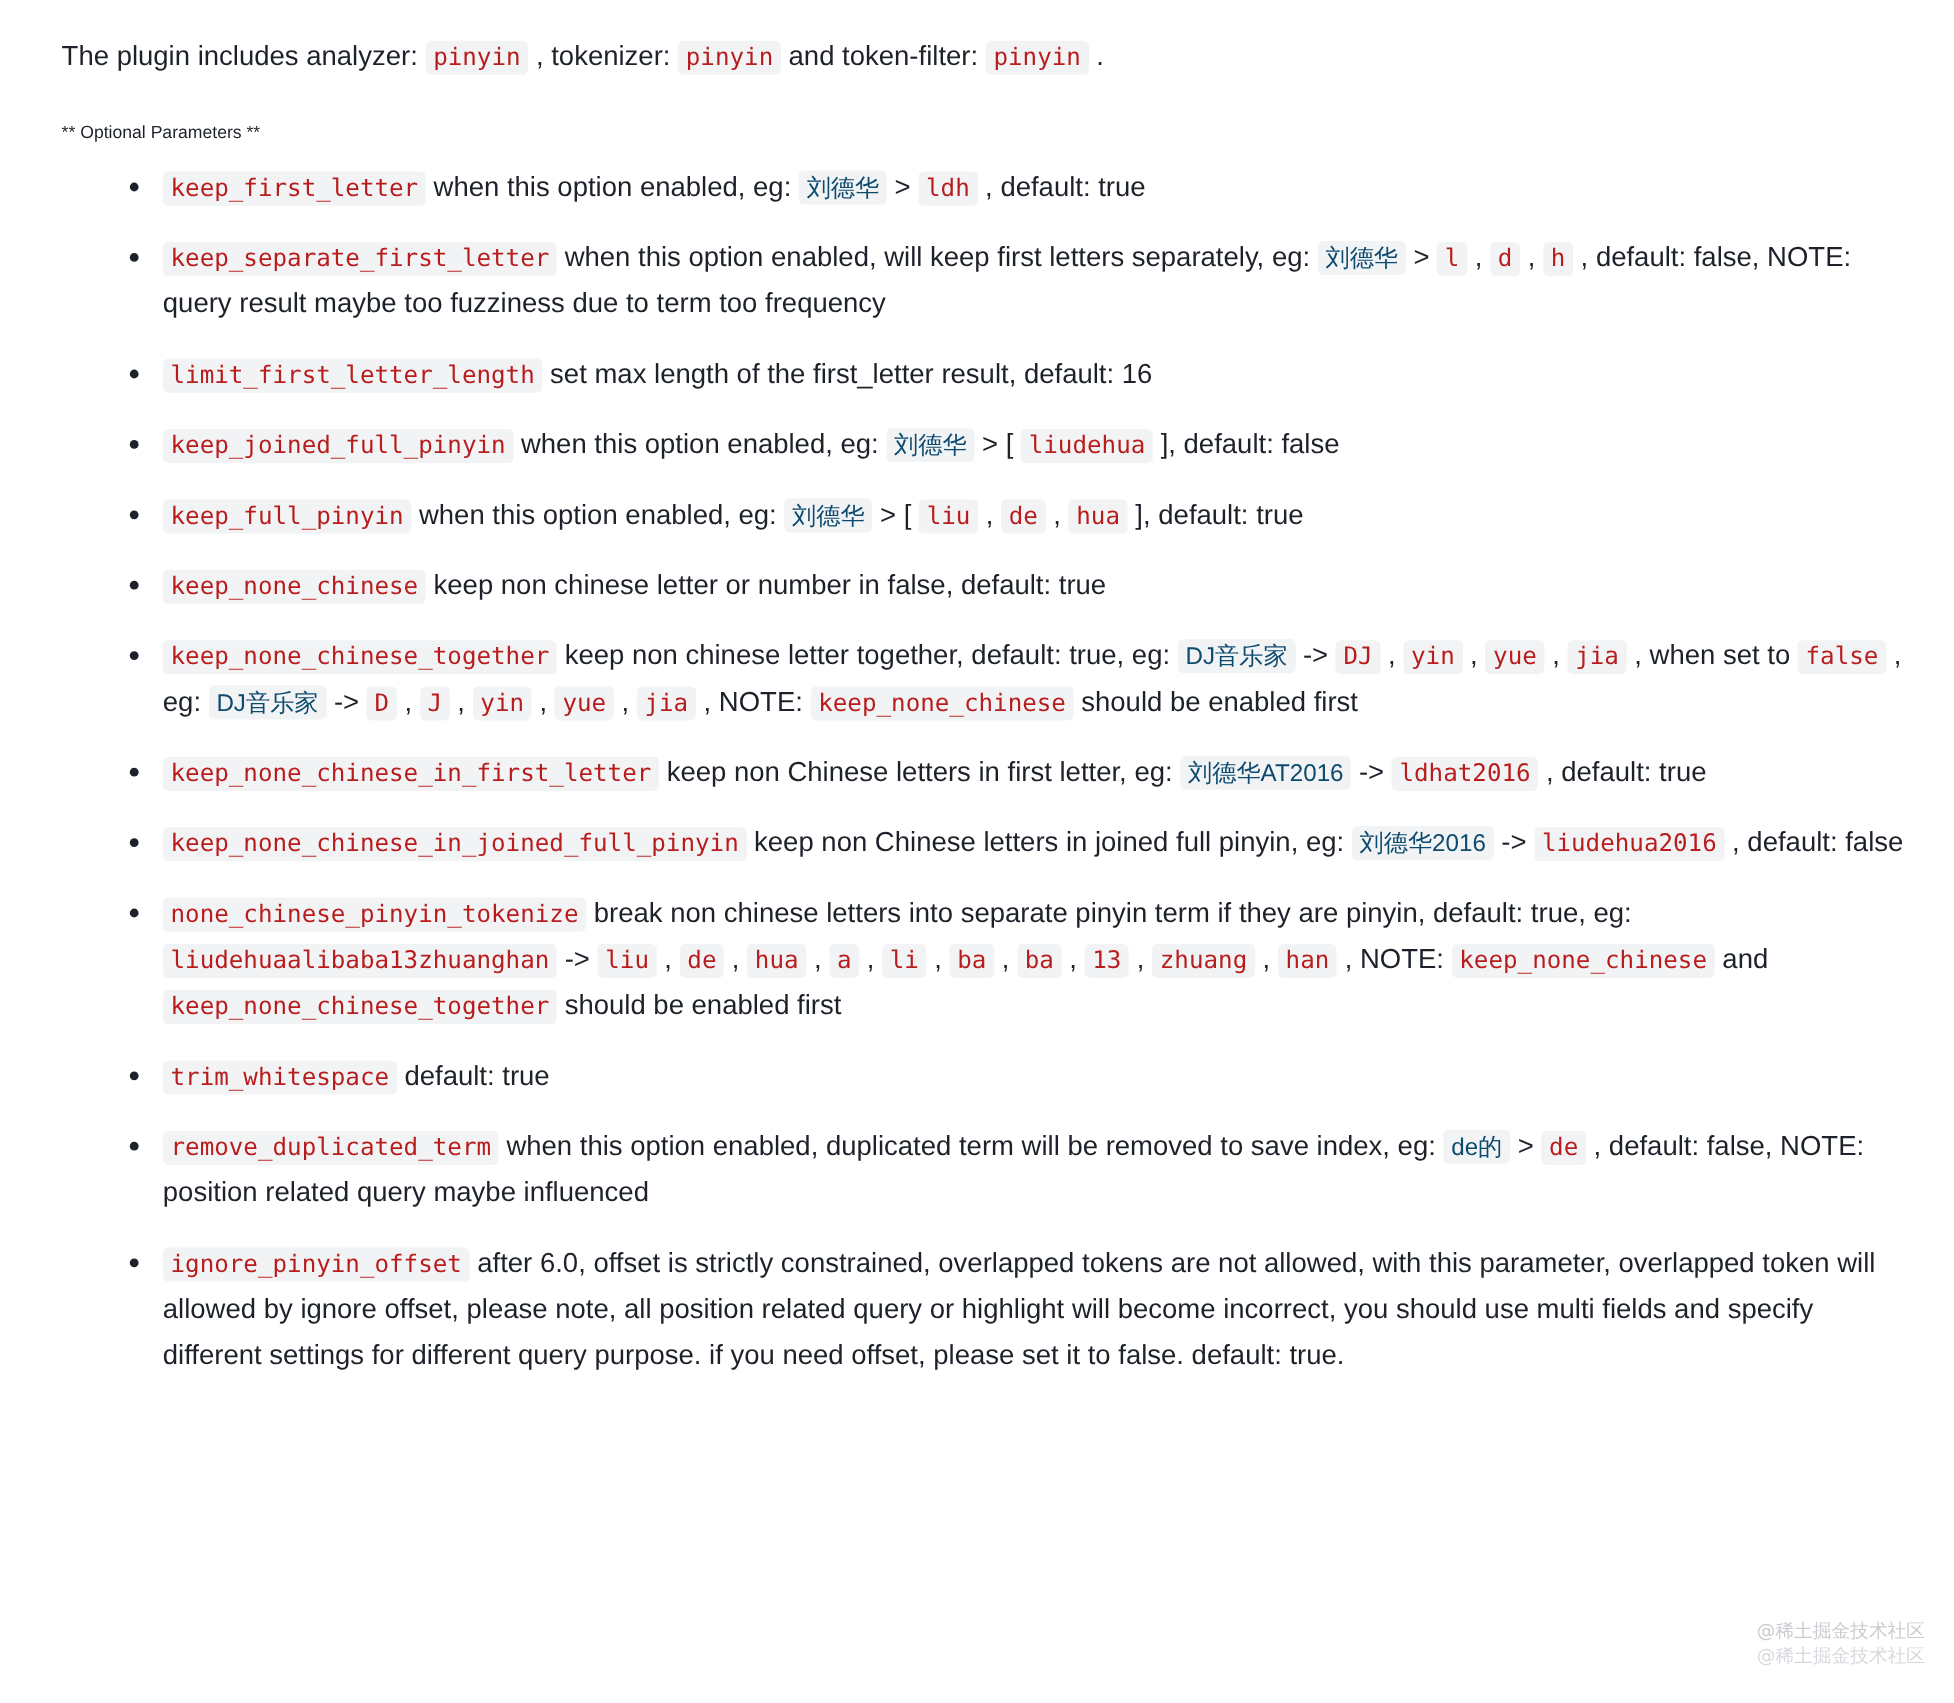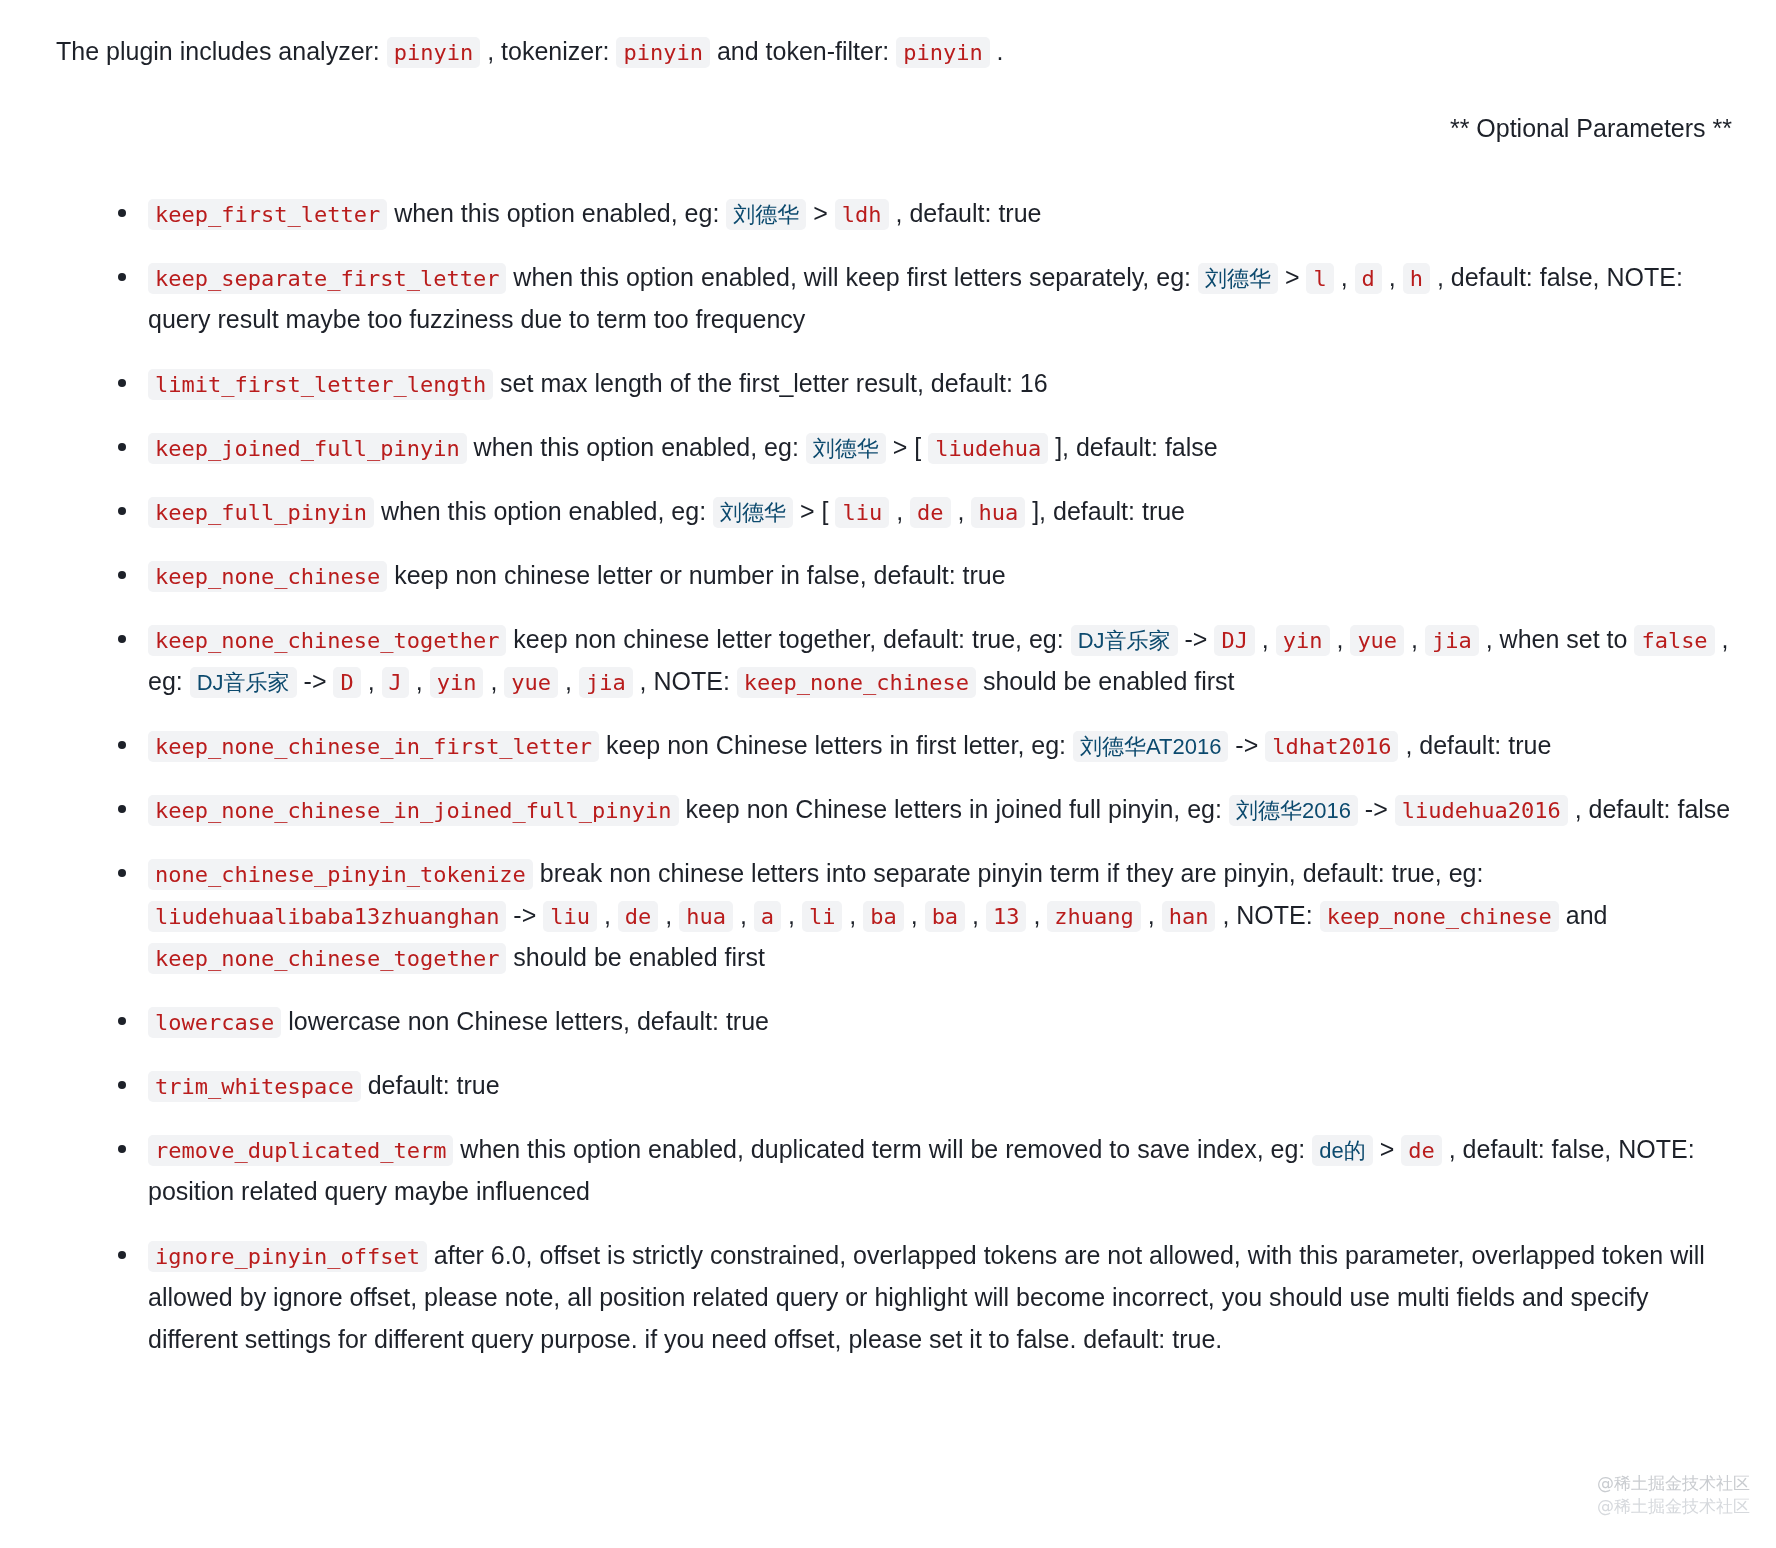--- a/index.html
+++ b/index.html
@@ -20,23 +20,22 @@
     padding: 18px 44px 10px 56px;
     box-sizing: border-box;
     position: relative;
     min-height: 1548px;
   }
   p.intro {
     margin: 14px 0 38px 0;
     font-size: 25px;
   }
   p.section {
-    margin: 0 0 44px 0;
-    font-size: 25px;
-    text-align: right;
+    margin: 0 0 15px 0;
+    font-size: 16px;
   }
   ul.params {
     margin: 0;
     padding-left: 54px;
     list-style: none;
   }
   ul.params > li {
     position: relative;
     margin: 0 0 22px 0;
     padding-left: 38px;
@@ -109,21 +108,20 @@
       <li><code class="code">keep_first_letter</code> <span class="txt">when this option enabled, eg:</span> <span class="cn">刘德华</span> <span class="txt">&gt;</span> <code class="code">ldh</code> <span class="txt">, default: true</span> </li>
       <li><code class="code">keep_separate_first_letter</code> <span class="txt">when this option enabled, will keep first letters separately, eg:</span> <span class="cn">刘德华</span> <span class="txt">&gt;</span> <code class="code">l</code> <span class="txt">,</span> <code class="code">d</code> <span class="txt">,</span> <code class="code">h</code> <span class="txt">, default: false, NOTE: query result maybe too fuzziness due to term too frequency</span> </li>
       <li><code class="code">limit_first_letter_length</code> <span class="txt">set max length of the first_letter result, default: 16</span> </li>
       <li><code class="code">keep_joined_full_pinyin</code> <span class="txt">when this option enabled, eg:</span> <span class="cn">刘德华</span> <span class="txt">&gt; [</span> <code class="code">liudehua</code> <span class="txt">], default: false</span> </li>
       <li><code class="code">keep_full_pinyin</code> <span class="txt">when this option enabled, eg:</span> <span class="cn">刘德华</span> <span class="txt">&gt; [</span> <code class="code">liu</code> <span class="txt">,</span> <code class="code">de</code> <span class="txt">,</span> <code class="code">hua</code> <span class="txt">], default: true</span> </li>
       <li><code class="code">keep_none_chinese</code> <span class="txt">keep non chinese letter or number in false, default: true</span> </li>
       <li><code class="code">keep_none_chinese_together</code> <span class="txt">keep non chinese letter together, default: true, eg:</span> <span class="cn">DJ音乐家</span> <span class="txt">-&gt;</span> <code class="code">DJ</code> <span class="txt">,</span> <code class="code">yin</code> <span class="txt">,</span> <code class="code">yue</code> <span class="txt">,</span> <code class="code">jia</code> <span class="txt">, when set to</span> <code class="code">false</code> <span class="txt">, eg:</span> <span class="cn">DJ音乐家</span> <span class="txt">-&gt;</span> <code class="code">D</code> <span class="txt">,</span> <code class="code">J</code> <span class="txt">,</span> <code class="code">yin</code> <span class="txt">,</span> <code class="code">yue</code> <span class="txt">,</span> <code class="code">jia</code> <span class="txt">, NOTE:</span> <code class="code">keep_none_chinese</code> <span class="txt">should be enabled first</span> </li>
       <li><code class="code">keep_none_chinese_in_first_letter</code> <span class="txt">keep non Chinese letters in first letter, eg:</span> <span class="cn">刘德华AT2016</span> <span class="txt">-&gt;</span> <code class="code">ldhat2016</code> <span class="txt">, default: true</span> </li>
       <li><code class="code">keep_none_chinese_in_joined_full_pinyin</code> <span class="txt">keep non Chinese letters in joined full pinyin, eg:</span> <span class="cn">刘德华2016</span> <span class="txt">-&gt;</span> <code class="code">liudehua2016</code> <span class="txt">, default: false</span> </li>
       <li><code class="code">none_chinese_pinyin_tokenize</code> <span class="txt">break non chinese letters into separate pinyin term if they are pinyin, default: true, eg:</span> <code class="code">liudehuaalibaba13zhuanghan</code> <span class="txt">-&gt;</span> <code class="code">liu</code> <span class="txt">,</span> <code class="code">de</code> <span class="txt">,</span> <code class="code">hua</code> <span class="txt">,</span> <code class="code">a</code> <span class="txt">,</span> <code class="code">li</code> <span class="txt">,</span> <code class="code">ba</code> <span class="txt">,</span> <code class="code">ba</code> <span class="txt">,</span> <code class="code">13</code> <span class="txt">,</span> <code class="code">zhuang</code> <span class="txt">,</span> <code class="code">han</code> <span class="txt">, NOTE:</span> <code class="code">keep_none_chinese</code> <span class="txt">and</span> <code class="code">keep_none_chinese_together</code> <span class="txt">should be enabled first</span> </li>
-      <li><code class="code">lowercase</code> <span class="txt">lowercase non Chinese letters, default: true</span> </li>
       <li><code class="code">trim_whitespace</code> <span class="txt">default: true</span> </li>
       <li><code class="code">remove_duplicated_term</code> <span class="txt">when this option enabled, duplicated term will be removed to save index, eg:</span> <span class="cn">de的</span> <span class="txt">&gt;</span> <code class="code">de</code> <span class="txt">, default: false, NOTE: position related query maybe influenced</span> </li>
       <li><code class="code">ignore_pinyin_offset</code> <span class="txt">after 6.0, offset is strictly constrained, overlapped tokens are not allowed, with this parameter, overlapped token will allowed by ignore offset, please note, all position related query or highlight will become incorrect, you should use multi fields and specify different settings for different query purpose. if you need offset, please set it to false. default: true.</span> </li>
     </ul>
 
   <div class="watermark">
     <div class="w1">@稀土掘金技术社区</div>
     <div class="w2">@稀土掘金技术社区</div>
   </div>
 

